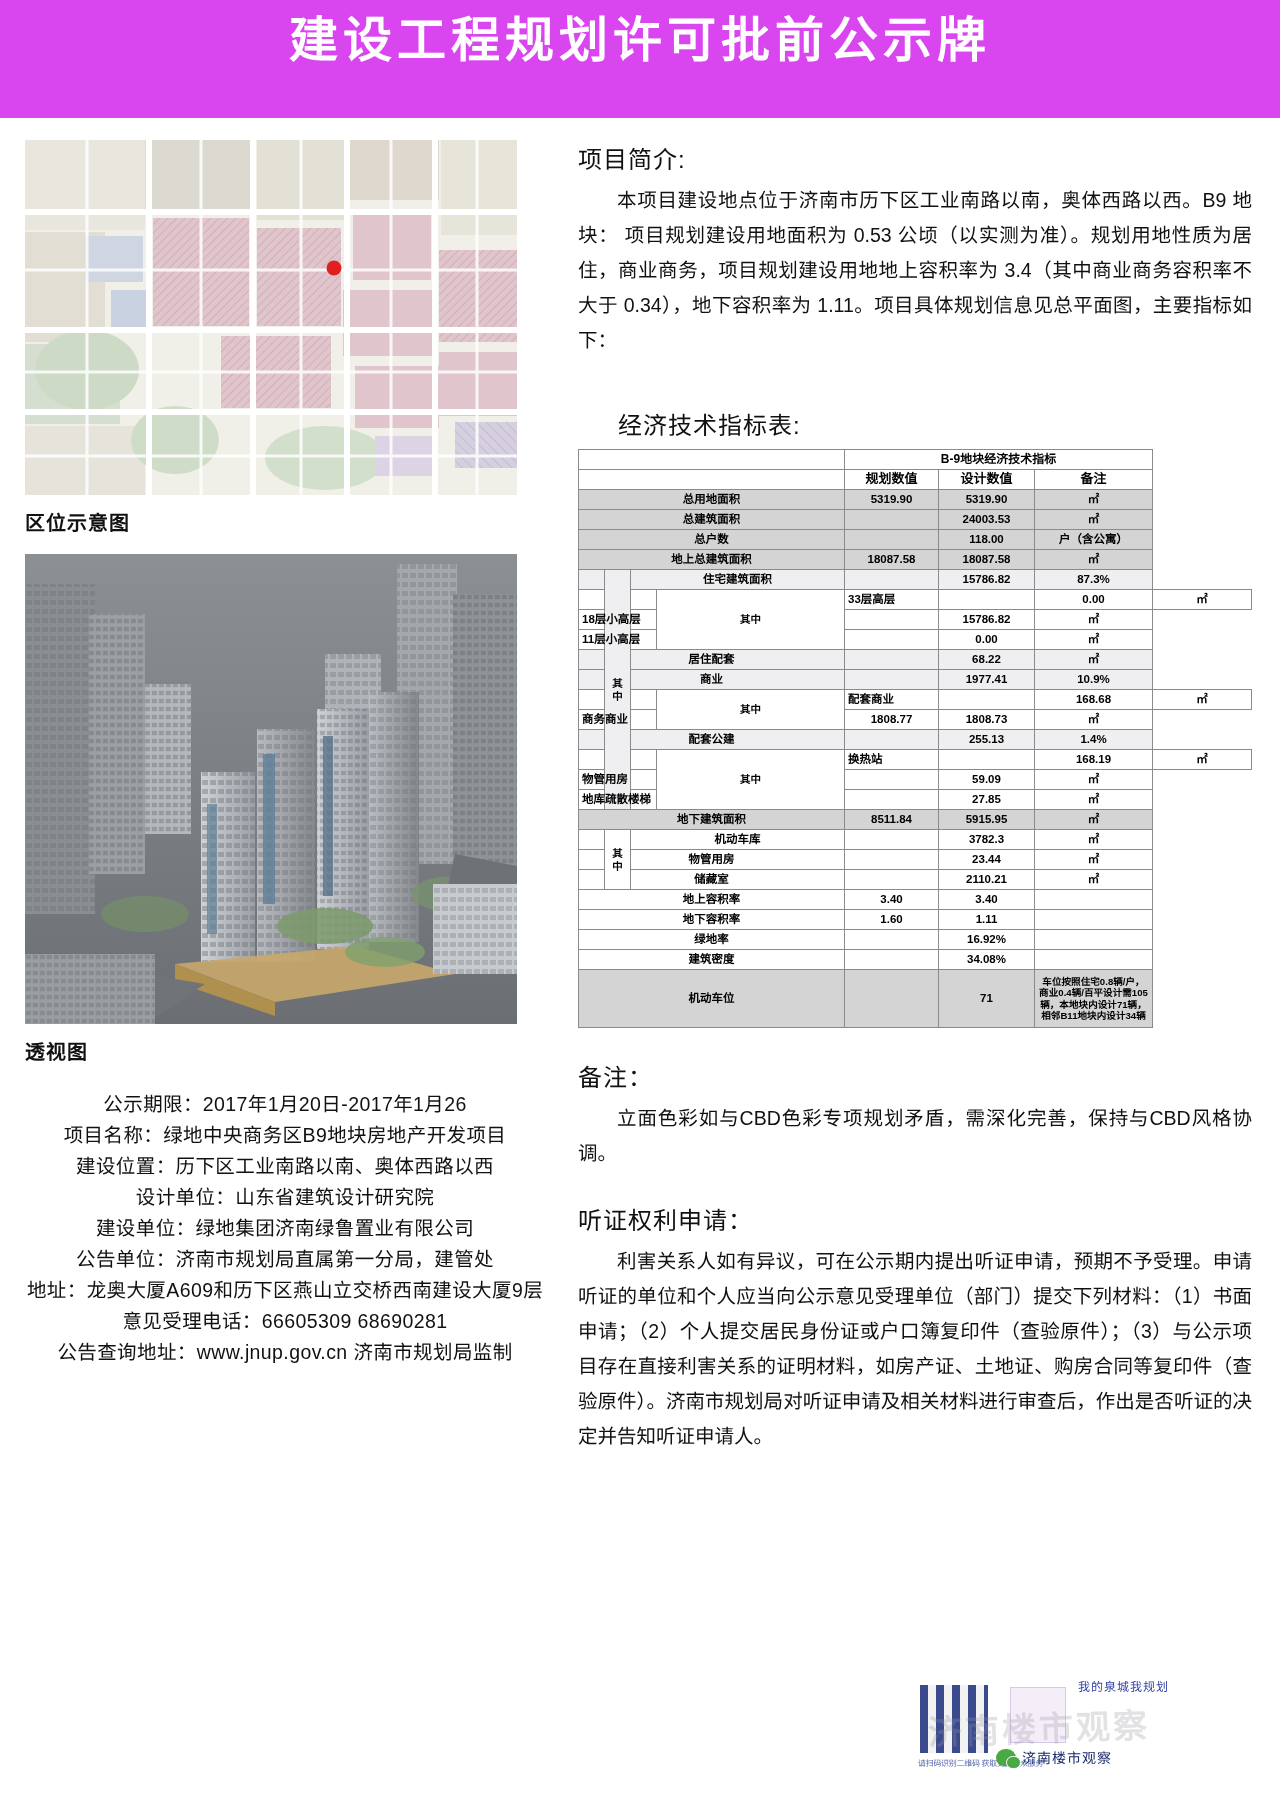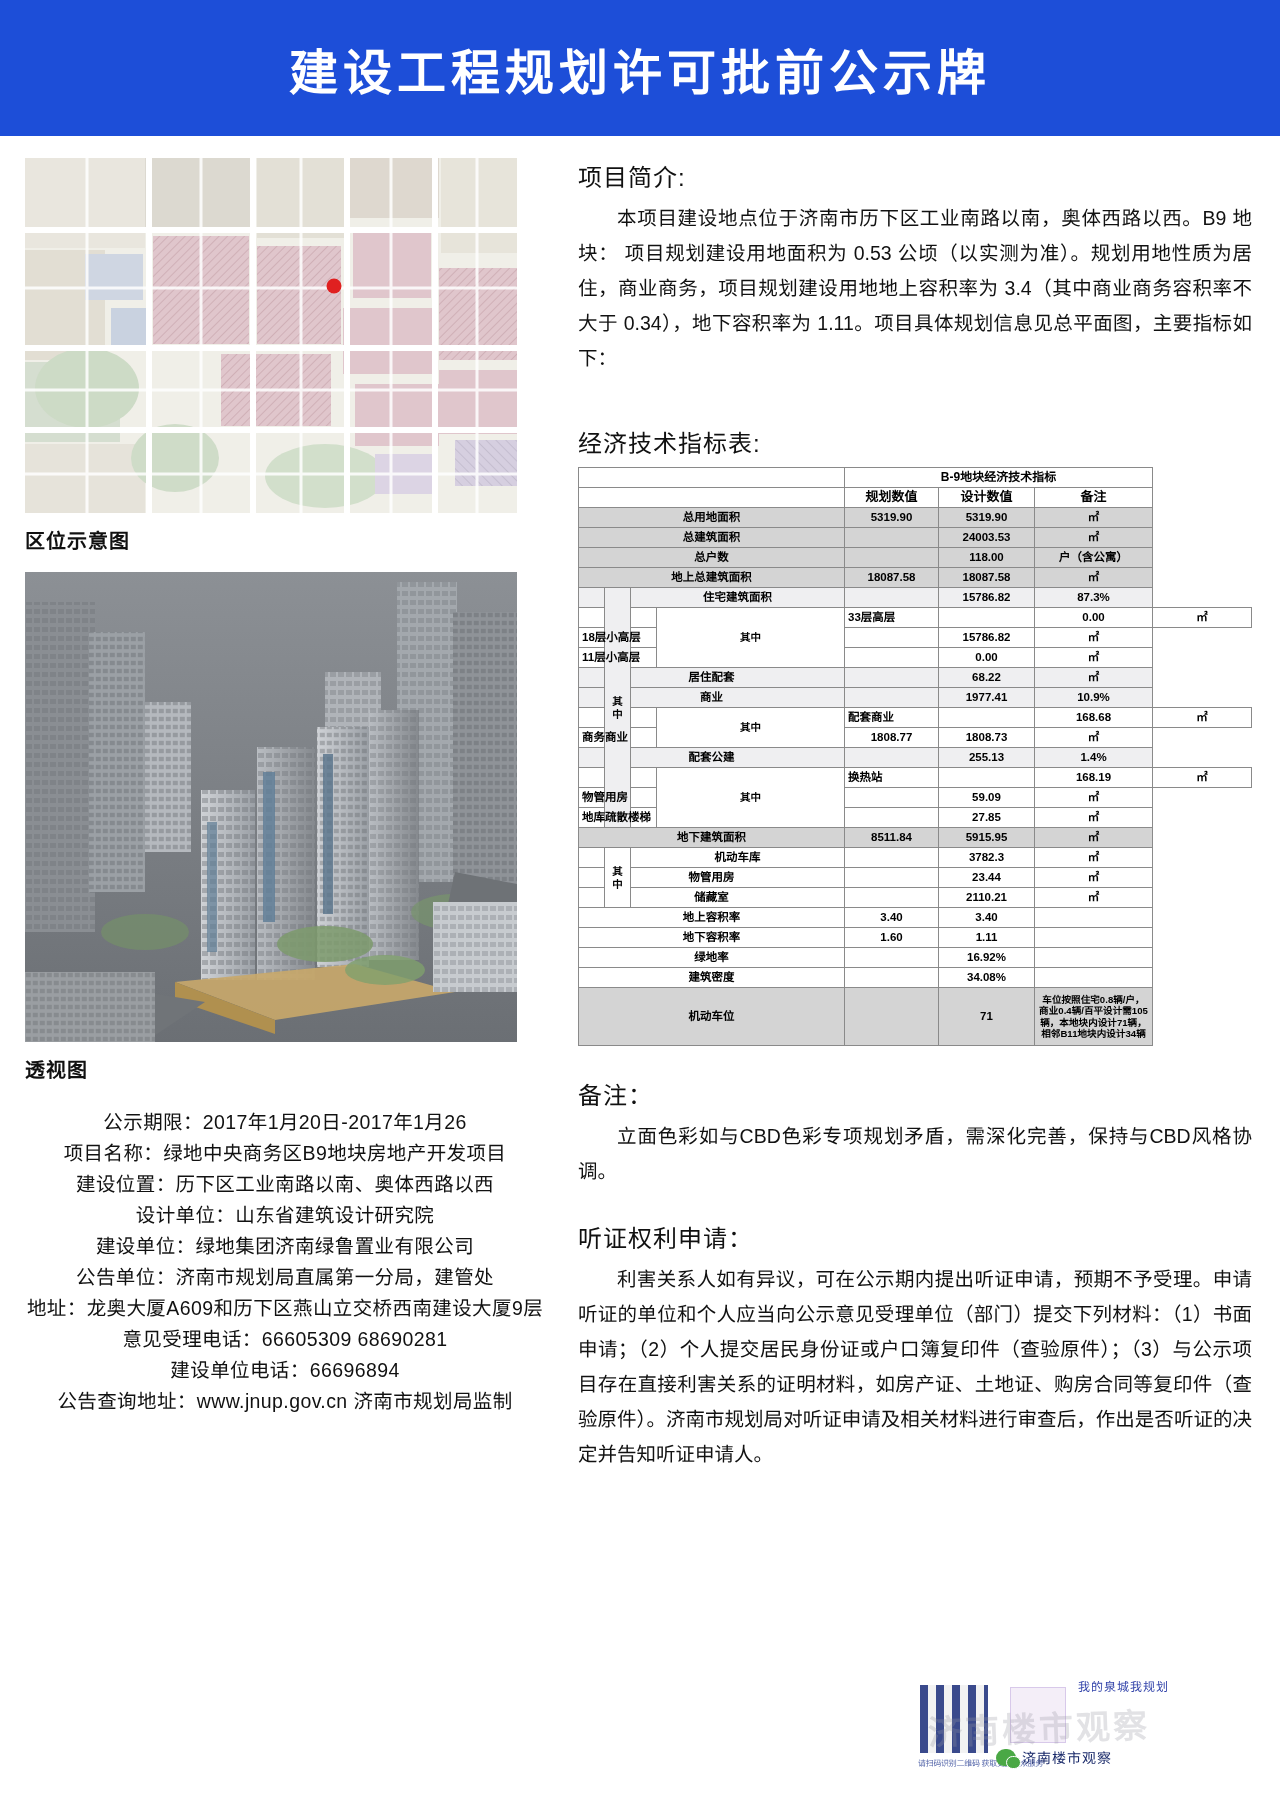--- a/index.html
+++ b/index.html
@@ -10,24 +10,23 @@
     height: 1811px;
     background: #ffffff;
     font-family: "Liberation Sans", "DejaVu Sans", sans-serif;
     color: #111;
     position: relative;
     overflow: hidden;
   }
 
   
   .header {
-    height: 136px;
-    background: #1d4ed8;
+    height: 118px;
+    background: #d946ef;
     display: flex;
-    align-items: center;
     justify-content: center;
   }
   .header-title {
     color: #ffffff;
     font-size: 49px;
     font-weight: 700;
     letter-spacing: 5px;
   }
 
   
@@ -90,21 +89,21 @@
     letter-spacing: 1px;
   }
   .para {
     font-size: 19.5px;
     line-height: 35px;
     text-align: justify;
     text-justify: inter-ideograph;
     text-indent: 2em;
     margin: 0;
   }
-  .sec-gap-top { margin-top: 48px; }
+  .sec-gap-top { margin-top: 48px; margin-left: 40px; }
   .sec-gap-top-s { margin-top: 30px; }
 
   
   table.ind {
     width: 100%;
     border-collapse: collapse;
     font-size: 11.5px;
     table-layout: fixed;
     margin-top: 8px;
   }
@@ -347,21 +346,20 @@
     <div class="info-list">
 
     <div class="info-row"><span class="info-label">公示期限：</span><span class="info-value">2017年1月20日-2017年1月26</span></div>
         <div class="info-row"><span class="info-label">项目名称：</span><span class="info-value">绿地中央商务区B9地块房地产开发项目</span></div>
         <div class="info-row"><span class="info-label">建设位置：</span><span class="info-value">历下区工业南路以南、奥体西路以西</span></div>
         <div class="info-row"><span class="info-label">设计单位：</span><span class="info-value">山东省建筑设计研究院</span></div>
         <div class="info-row"><span class="info-label">建设单位：</span><span class="info-value">绿地集团济南绿鲁置业有限公司</span></div>
         <div class="info-row"><span class="info-label">公告单位：</span><span class="info-value">济南市规划局直属第一分局，建管处</span></div>
         <div class="info-row"><span class="info-label">地址：</span><span class="info-value">龙奥大厦A609和历下区燕山立交桥西南建设大厦9层</span></div>
         <div class="info-row"><span class="info-label">意见受理电话：</span><span class="info-value">66605309  68690281</span></div>
-        <div class="info-row"><span class="info-label">建设单位电话：</span><span class="info-value">66696894</span></div>
         <div class="info-row"><span class="info-label">公告查询地址：</span><span class="info-value">www.jnup.gov.cn 济南市规划局监制</span></div>
       </div>
   </div>
 
   <div class="col-right">
 
     <div class="sec-title">项目简介:</div>
     <p class="para">本项目建设地点位于济南市历下区工业南路以南，奥体西路以西。B9 地块： 项目规划建设用地面积为 0.53 公顷（以实测为准）。规划用地性质为居住，商业商务，项目规划建设用地地上容积率为 3.4（其中商业商务容积率不大于 0.34），地下容积率为 1.11。项目具体规划信息见总平面图，主要指标如下：</p>
 
     <div class="sec-title sec-gap-top">经济技术指标表:</div>

